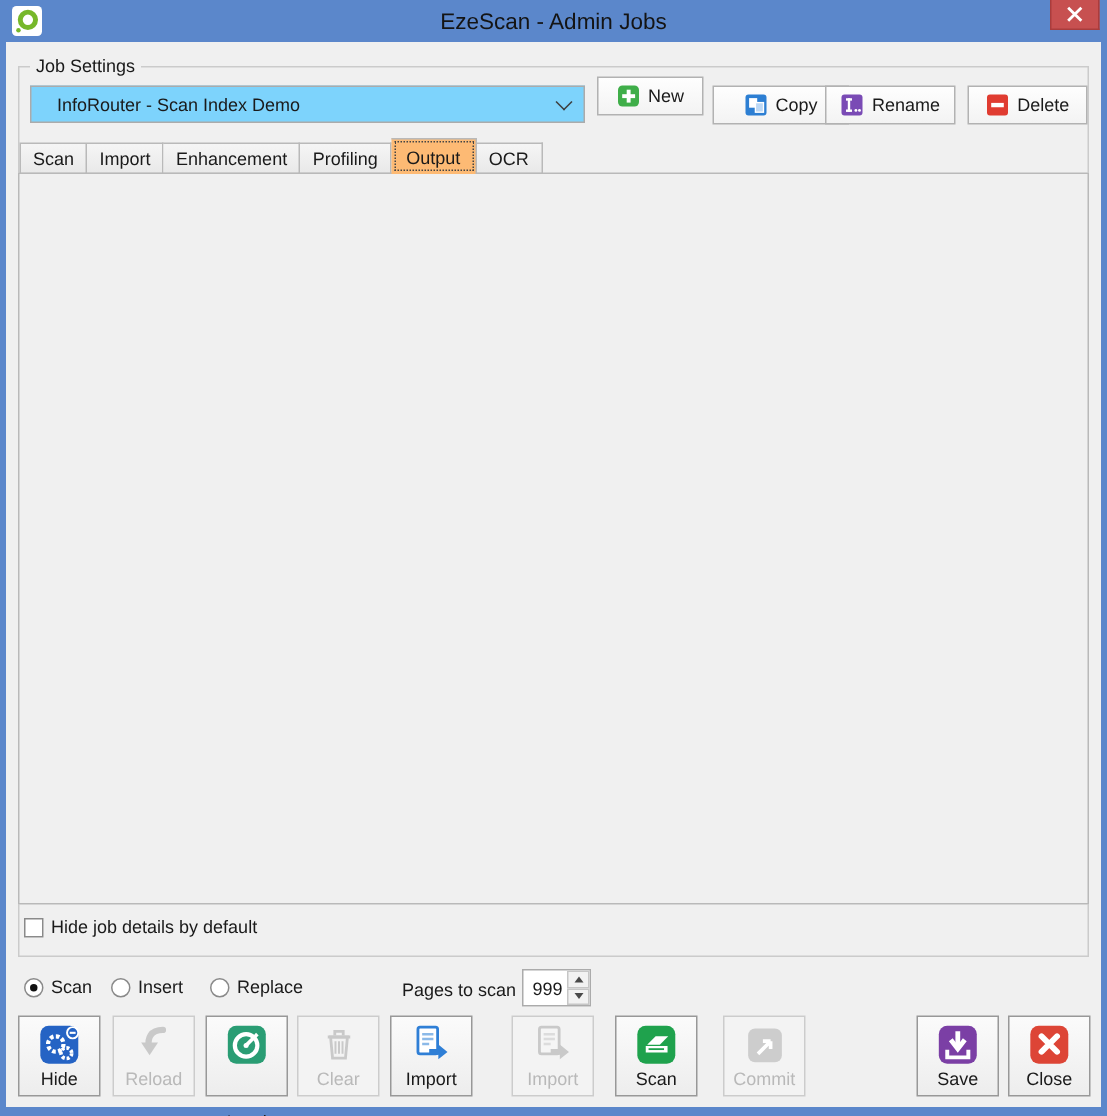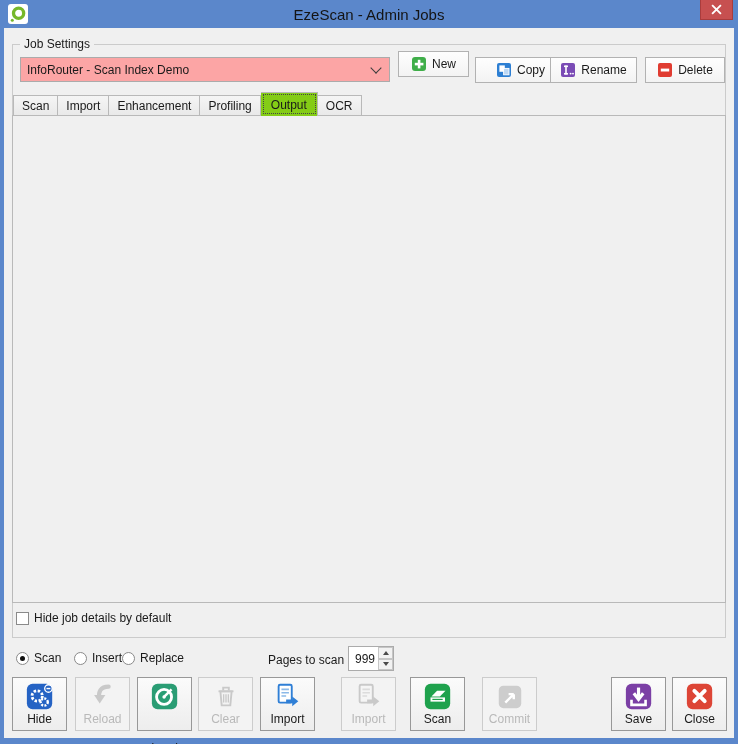--- a/index.html
+++ b/index.html
@@ -10,22 +10,22 @@
   .wtitle{font-size:15px;color:#141414;}
   .close-btn{position:absolute;left:700px;top:0;width:33px;height:20px;background:#c75050;border:1px solid #aa3c3c;border-top:none;
        box-sizing:border-box;display:flex;align-items:center;justify-content:center;cursor:pointer;}
   .client-bg{position:absolute;left:4px;top:28px;width:730px;height:710px;background:#f0f0f0;}
 
   .lbl{position:absolute;white-space:nowrap;line-height:14px;}
   .red{color:#ec0000;}
   .groupbox{position:absolute;left:12px;top:44px;width:714px;height:594px;border:1px solid #cbcbcb;box-sizing:border-box;}
   .legend{background:#f0f0f0;padding:0 4px;z-index:2;}
 
-  .input,.combo{position:absolute;background:#fca5a5;border:1px solid #ababab;box-sizing:border-box;
-       display:flex;align-items:center;padding:0 6px;white-space:nowrap;overflow:hidden;}
+  .input,.combo{position:absolute;background:#7dd3fc;border:1px solid #ababab;box-sizing:border-box;
+       display:flex;align-items:center;padding:0 17px;white-space:nowrap;overflow:hidden;}
   .combo{padding-right:22px;cursor:default;}
   .chev{position:absolute;right:9px;top:50%;margin-top:-6px;width:7px;height:7px;
        border-right:1.4px solid #3c3c3c;border-bottom:1.4px solid #3c3c3c;transform:rotate(45deg);}
   .btn{position:absolute;background:linear-gradient(#fefefe,#f3f3f3);border:1px solid #b2b2b2;box-sizing:border-box;
        display:flex;align-items:center;justify-content:center;gap:5px;cursor:pointer;}
   .btn svg{flex:none;}
 
   .spin{position:absolute;background:#fff;border:1px solid #ababab;box-sizing:border-box;display:flex;align-items:stretch;}
   .spin .val{flex:1;text-align:right;display:flex;align-items:center;justify-content:flex-end;padding-right:3px;}
   .spin .arrows{width:15px;display:flex;flex-direction:column;flex:none;}
@@ -42,21 +42,21 @@
   .cb{position:absolute;display:flex;align-items:center;gap:5px;white-space:nowrap;height:14px;cursor:default;}
   .cbx{width:13px;height:13px;background:#fff;border:1px solid #8a8a8a;box-sizing:border-box;position:relative;flex:none;}
   .cbx.on::after{content:"✓";position:absolute;left:0px;top:-2px;font-size:13px;font-weight:bold;color:#111;line-height:13px;}
   .radio{width:13px;height:13px;border-radius:50%;background:#fff;border:1px solid #8a8a8a;box-sizing:border-box;position:relative;flex:none;}
   .radio.on::after{content:"";position:absolute;left:3px;top:3px;width:5px;height:5px;border-radius:50%;background:#101010;}
 
   .tabs{position:absolute;left:13px;top:93px;height:23px;display:flex;align-items:flex-end;z-index:3;}
   .tab{height:21px;padding:0 8px;background:linear-gradient(#f5f5f5,#e9e9e9);border:1px solid #b9b9b9;border-left:none;
        display:flex;align-items:center;box-sizing:border-box;cursor:pointer;}
   .tab:first-child{border-left:1px solid #b9b9b9;}
-  .tab.active{height:24px;background:#84cc16;border-bottom:none;padding:0 10px;position:relative;outline-offset:-3px;outline:1px dotted #444;}
+  .tab.active{height:24px;background:#fdba74;border-bottom:none;padding:0 10px;position:relative;outline-offset:-3px;outline:1px dotted #444;}
   .panel{position:absolute;left:12px;top:115px;width:714px;height:488px;border:1px solid #b9b9b9;background:#f0f0f0;box-sizing:border-box;z-index:1;}
 
   .infobox{position:absolute;border:1px solid #ababab;background:#f0f0f0;box-sizing:border-box;
        padding:4px 7px;line-height:15px;}
 
   .tbtn{position:absolute;top:677px;width:55px;height:54px;border:1px solid #989898;background:linear-gradient(#fbfbfb,#ededed);
        box-sizing:border-box;display:flex;flex-direction:column;align-items:center;padding-top:3px;cursor:pointer;}
   .tbtn .ticon{width:32px;height:30px;flex:none;}
   .tbtn .tlbl{margin-top:1px;}
   .tbtn.disabled{border-color:#cccccc;background:#f3f3f3;color:#b9b9b9;cursor:default;}
@@ -289,21 +289,21 @@
   </div>
 
   <div class="cb" style="left:16px;top:651px;">
     <span class="radio on"></span>
     <span>Scan</span>
   </div>
   <div class="cb" style="left:74px;top:651px;">
     <span class="radio"></span>
     <span>Insert</span>
   </div>
-  <div class="cb" style="left:122px;top:651px;">
+  <div class="cb" style="left:140px;top:651px;">
     <span class="radio"></span>
     <span>Replace</span>
   </div>
   <span class="lbl" style="left:268px;top:653px;">Pages to scan</span>
   <div class="spin" style="left:348px;top:646px;width:46px;height:25px;">
     <span class="val">999</span>
     <span class="arrows">
         <span class="sa su"></span>
         <span class="sa sd"></span>
       </span>

